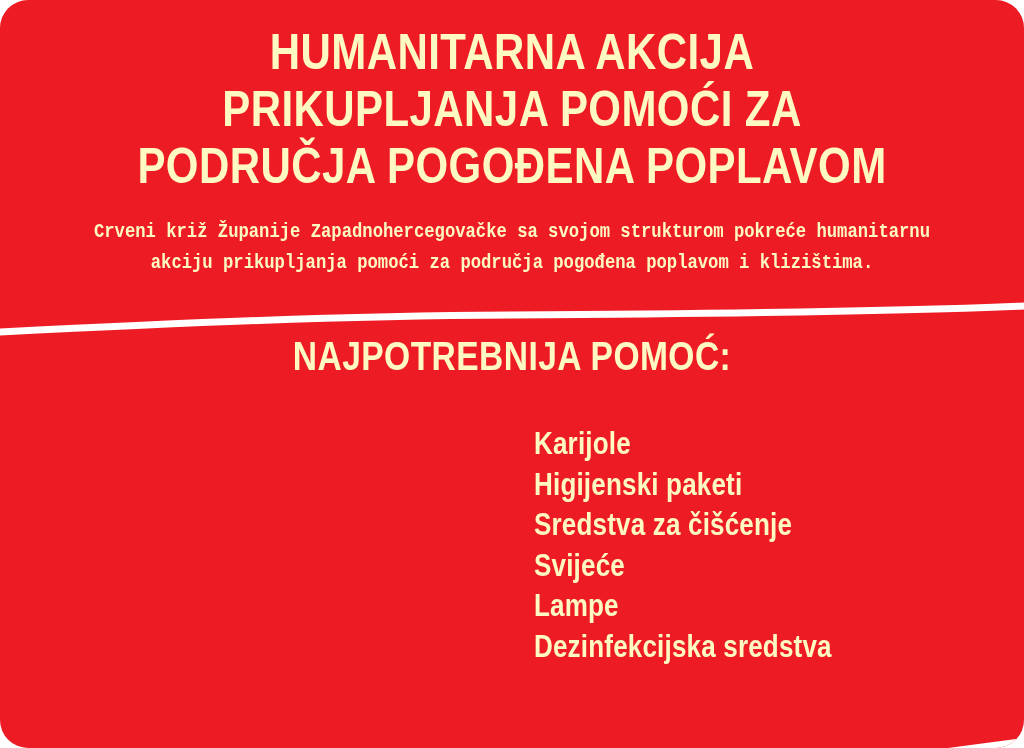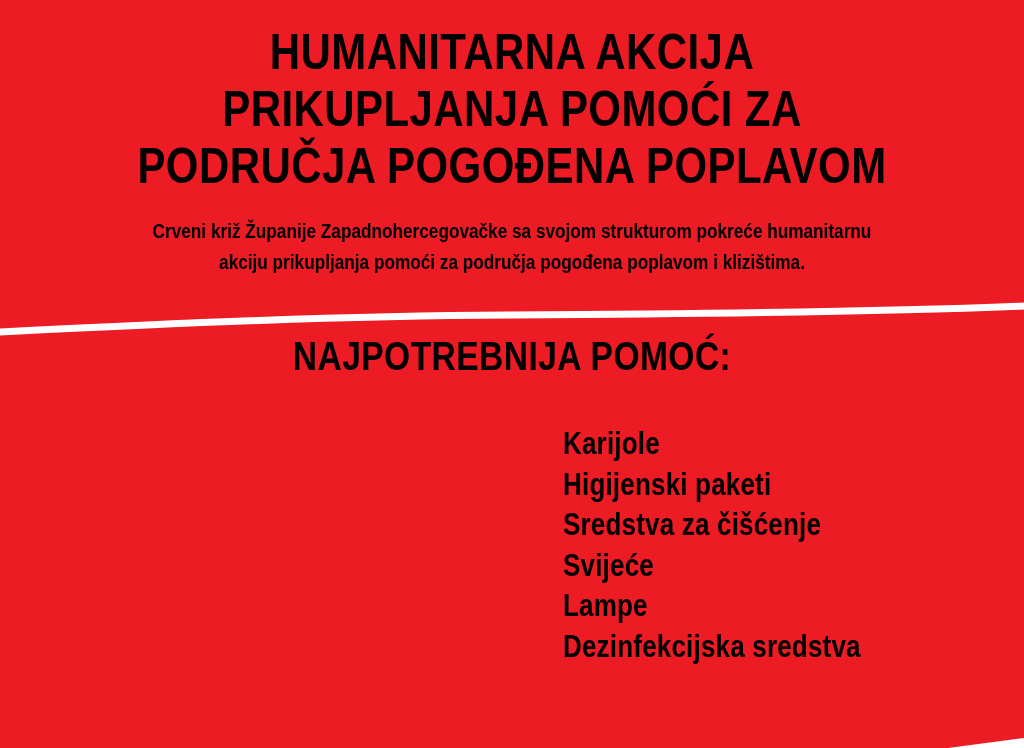--- a/index.html
+++ b/index.html
@@ -4,21 +4,22 @@
 <style>
   html, body { margin: 0; padding: 0; }
   .poster {
     position: relative;
     width: 1024px;
     height: 748px;
     background: #ED1C24;
     overflow: hidden;
     font-family: "Liberation Sans", sans-serif;
     font-weight: bold;
-    color: #000000;
+    color: #fef9c3;
+    border-radius: 28px;
   }
   .title-block {
     position: absolute;
     top: 24px;
     left: 0;
     width: 100%;
     text-align: center;
   }
   .title-line {
     font-size: 50px;
@@ -27,20 +28,21 @@
     transform: scaleX(0.84);
     transform-origin: 50% 50%;
     letter-spacing: 0.5px;
   }
   .subtitle-block {
     position: absolute;
     top: 216px;
     left: 0;
     width: 100%;
     text-align: center;
+    font-family: Liberation Mono, monospace;
   }
   .subtitle-line {
     font-size: 20px;
     line-height: 31px;
     white-space: nowrap;
     transform: scaleX(0.86);
     transform-origin: 50% 50%;
   }
   .divider-svg {
     position: absolute;
@@ -61,21 +63,21 @@
     white-space: nowrap;
     transform: scaleX(0.84);
     transform-origin: 50% 50%;
     letter-spacing: 0.5px;
   }
   .needs-list {
     position: absolute;
     top: 424px;
   }
   .needs-list-left  { left: 225px; }
-  .needs-list-right { left: 563px; }
+  .needs-list-right { left: 534px; }
   .list-item {
     font-size: 31px;
     line-height: 40.5px;
     white-space: nowrap;
     transform: scaleX(0.84);
     transform-origin: 0 50%;
     letter-spacing: 0.2px;
   }
   .corner-wedge {
     position: absolute;

